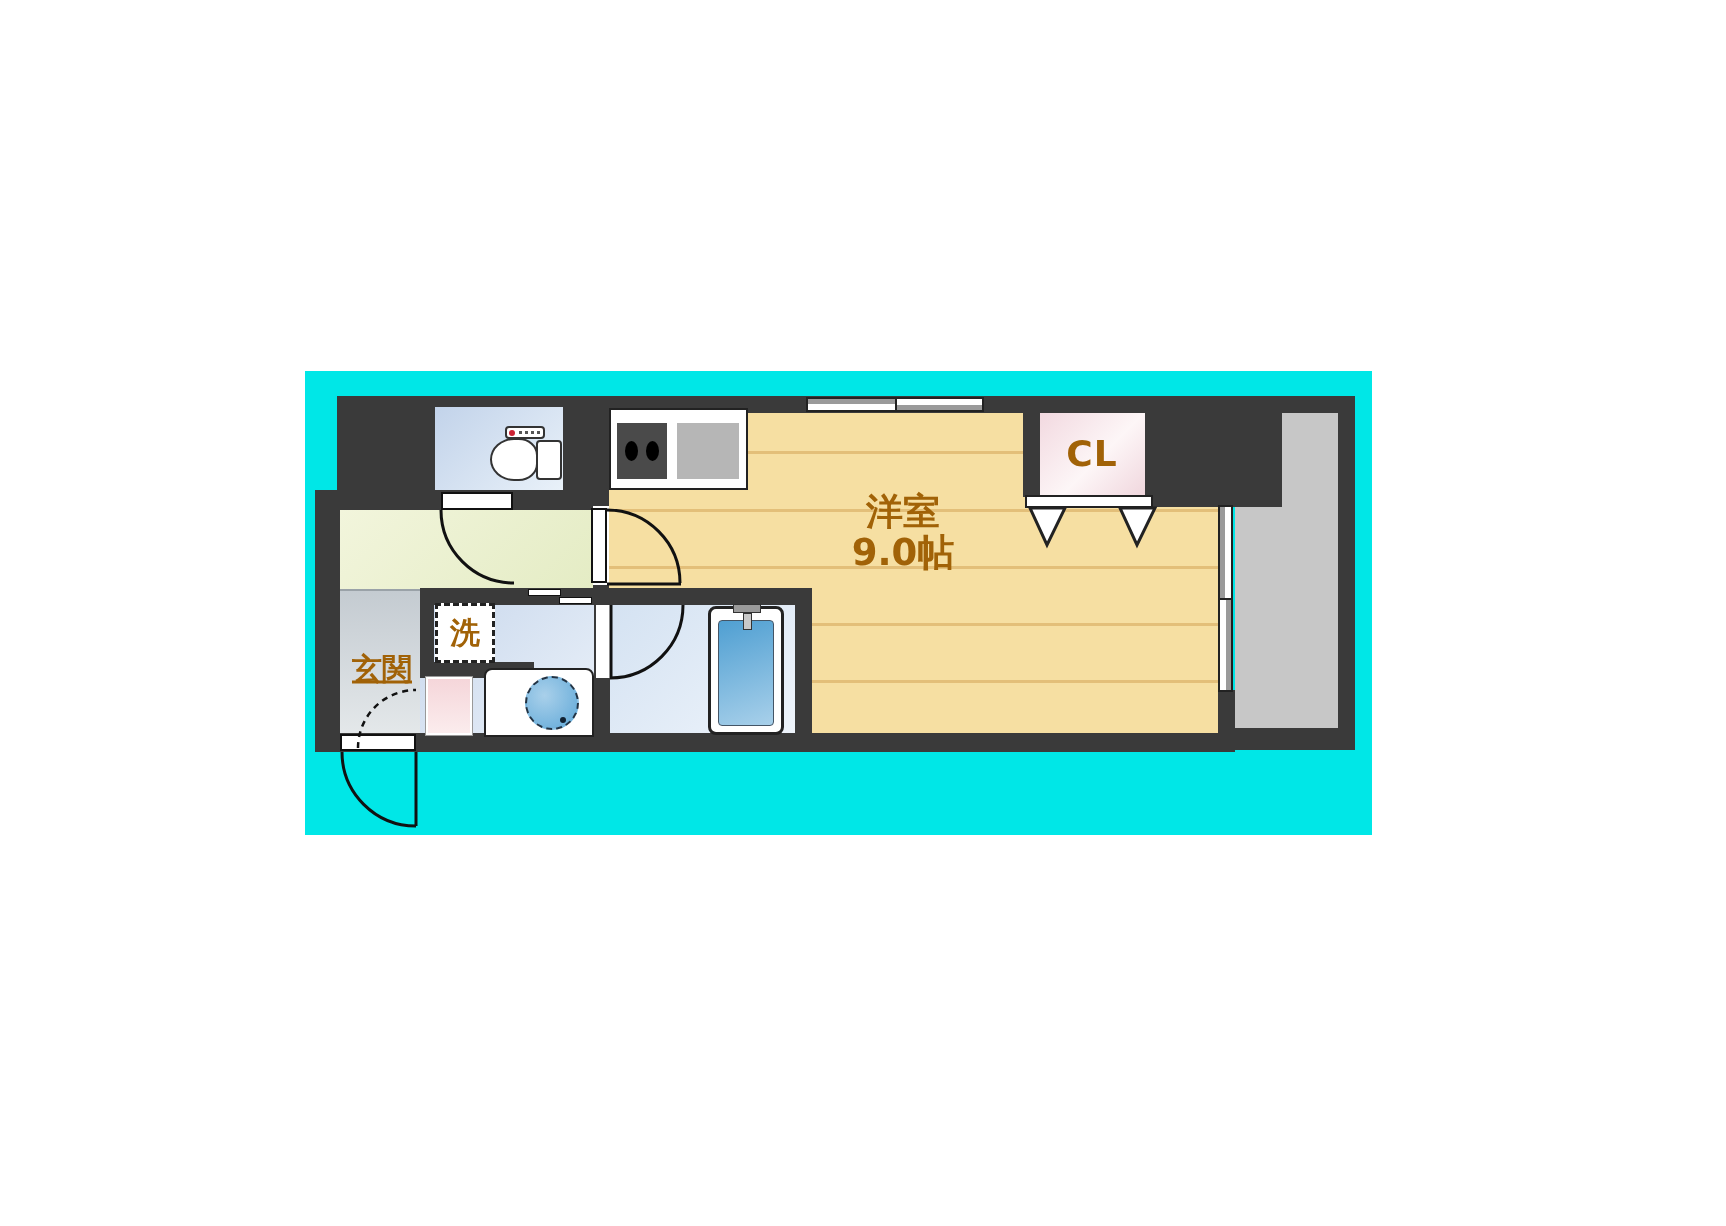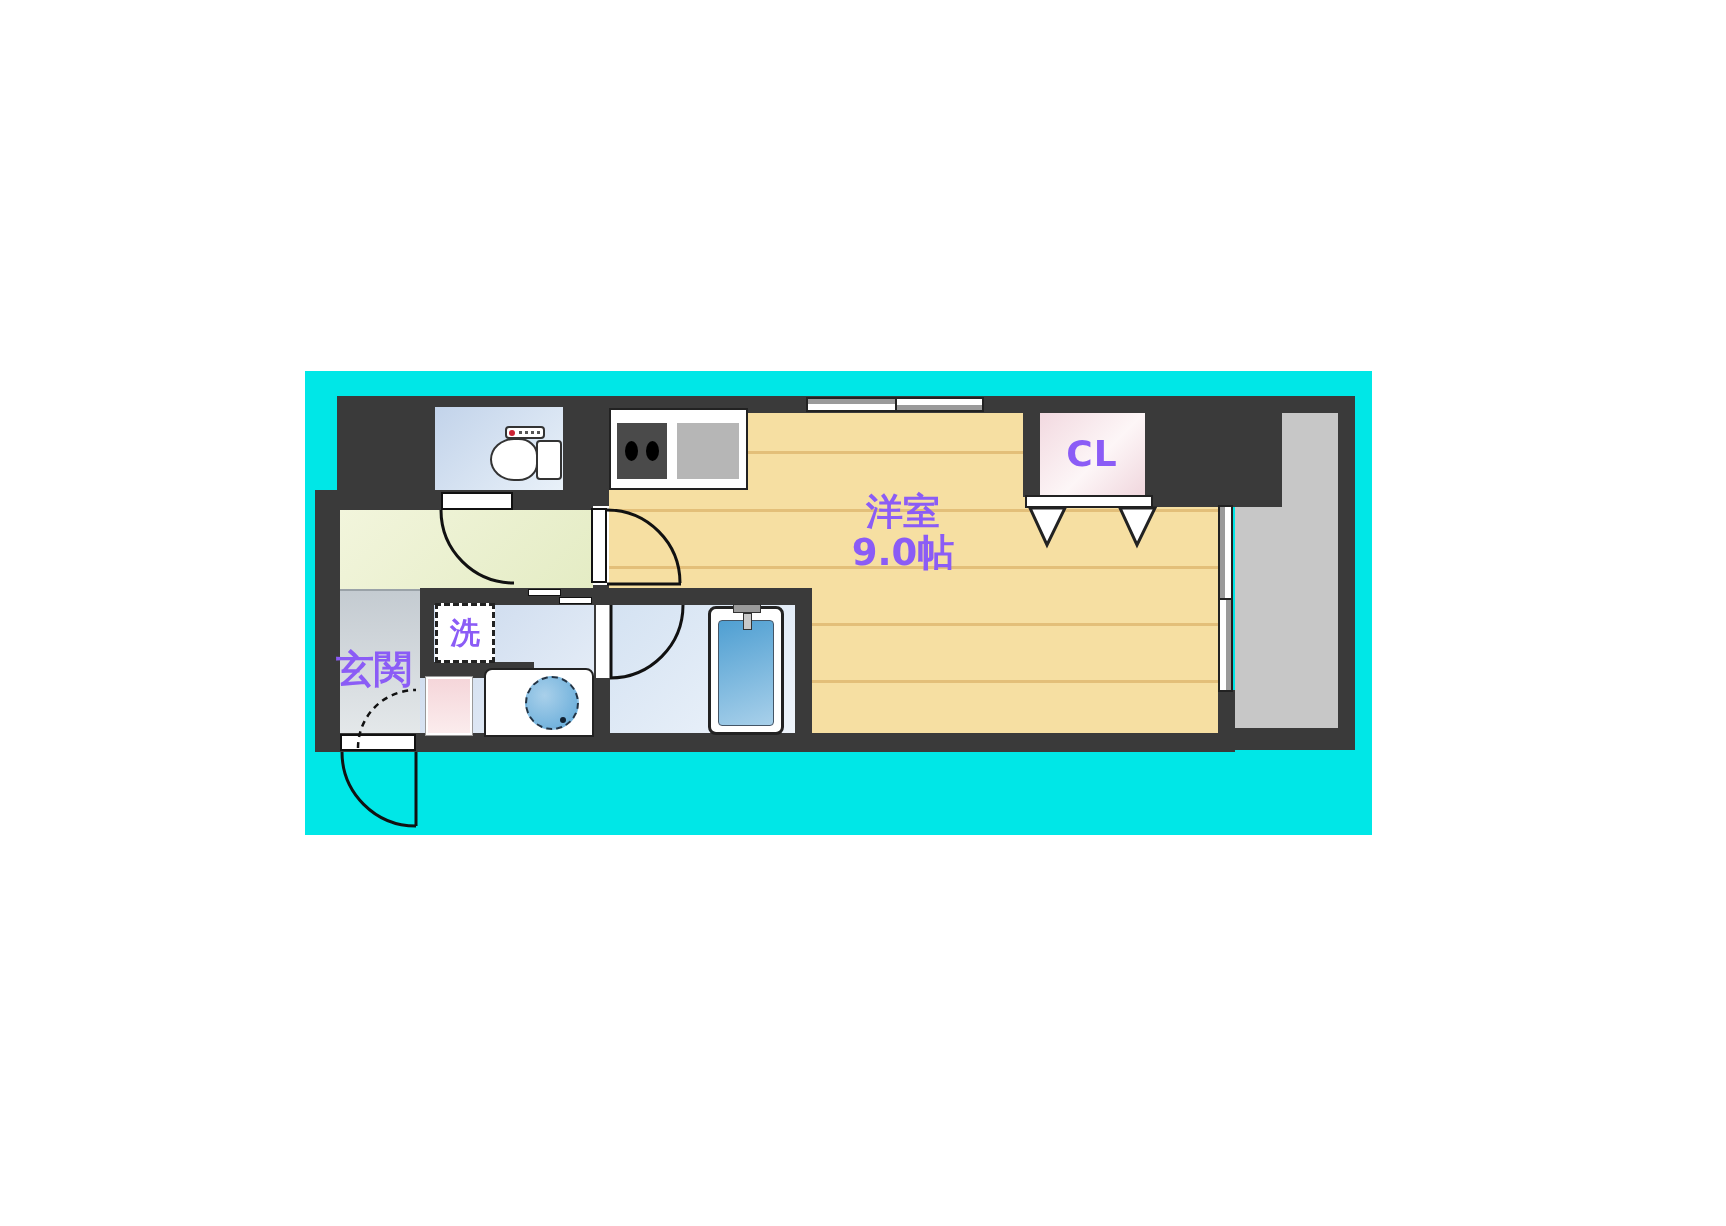--- a/index.html
+++ b/index.html
@@ -1,20 +1,20 @@
 <!DOCTYPE html>
 <html><head>
 <meta charset="utf-8">
 <style>
   html,body{margin:0;padding:0;background:#ffffff;}
   #canvas{position:relative;width:1726px;height:1226px;background:#ffffff;overflow:hidden;
           font-family:"DejaVu Sans","Liberation Sans",sans-serif;}
   .abs{position:absolute;box-sizing:border-box;}
   .wall{background:#3a3a3a;}
-  .label{color:#8b5cf6;font-weight:bold;white-space:nowrap;transform:translate(-50%,-50%);}
+  .label{color:#a16207;font-weight:bold;white-space:nowrap;transform:translate(-50%,-50%);}
   .floorline{background:#e3bf79;height:3px;}
   svg{position:absolute;left:0;top:0;}
 </style>
 </head>
 <body>
 
 <div id="canvas">
 
   <div class="abs" style="left:305px;top:371px;width:1067px;height:464px;background:#00e7e7;"></div>
 
@@ -110,19 +110,19 @@
     <line x1="607" y1="584" x2="681" y2="584" stroke="#111" stroke-width="3"></line>
     <path d="M610,678 A73,73 0 0 0 683,605" fill="none" stroke="#111" stroke-width="3"></path>
     <line x1="611" y1="605" x2="611" y2="678" stroke="#111" stroke-width="3"></line>
     <path d="M342,752 A74,74 0 0 0 416,826" fill="none" stroke="#111" stroke-width="3"></path>
     <line x1="416" y1="752" x2="416" y2="826" stroke="#111" stroke-width="3"></line>
     <path d="M358,748 A58,58 0 0 1 416,690" fill="none" stroke="#111" stroke-width="2.5" stroke-dasharray="6,5"></path>
     <polygon points="1030,508 1065,508 1047,545" fill="#fff" stroke="#222" stroke-width="3"></polygon>
     <polygon points="1120,508 1155,508 1137,545" fill="#fff" stroke="#222" stroke-width="3"></polygon>
   </svg>
 
-  <div class="abs label" style="left:374px;top:669px;font-size:38px;">玄関</div>
+  <div class="abs label" style="left:382px;top:669px;font-size:30px;text-decoration:underline;">玄関</div>
   <div class="abs label" style="left:465px;top:633px;font-size:30px;">洗</div>
   <div class="abs label" style="left:1092px;top:453px;font-size:36px;letter-spacing:1px;">CL</div>
   <div class="abs label" style="left:903px;top:512px;font-size:37px;">洋室</div>
   <div class="abs label" style="left:903px;top:553px;font-size:37px;">9.0帖</div>
 
 </div>
 
 </body></html>

